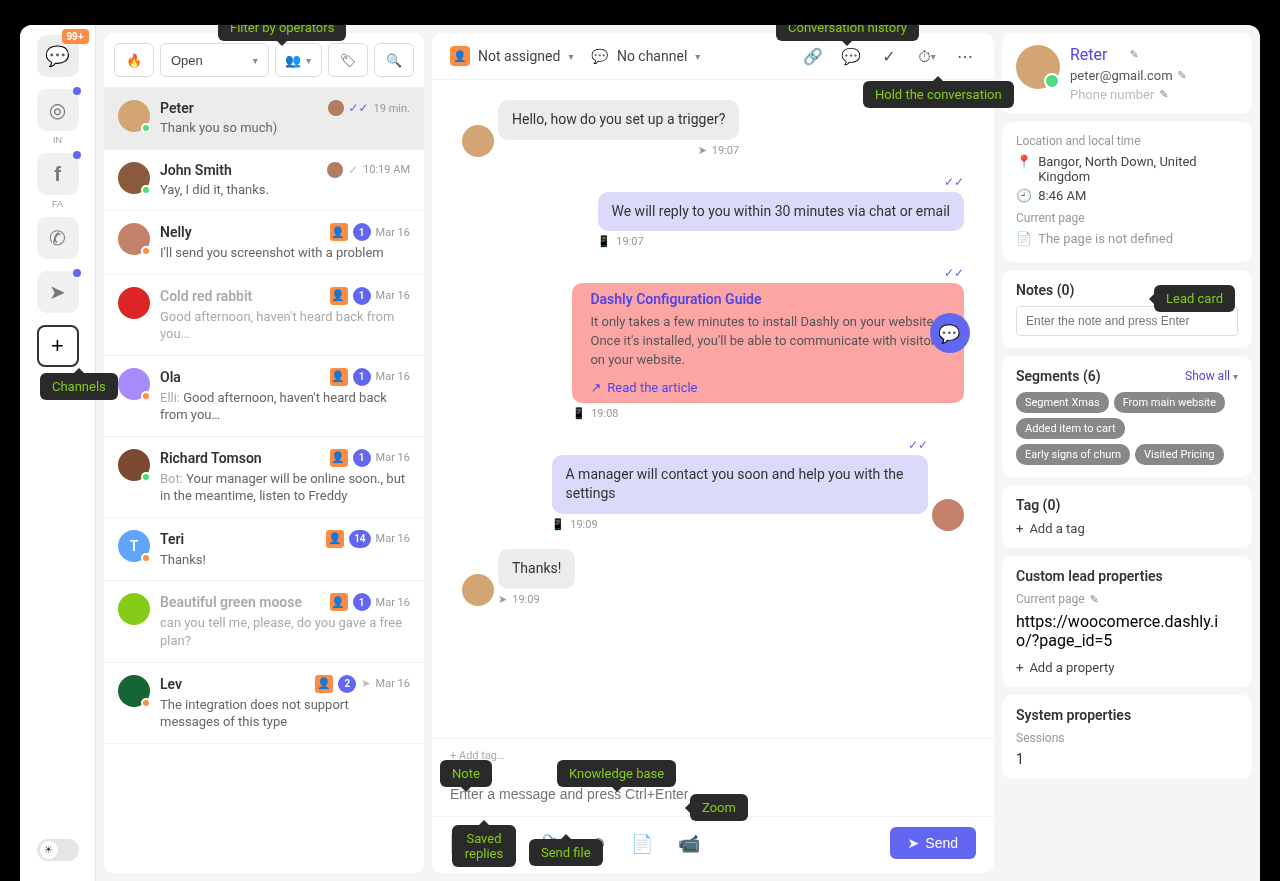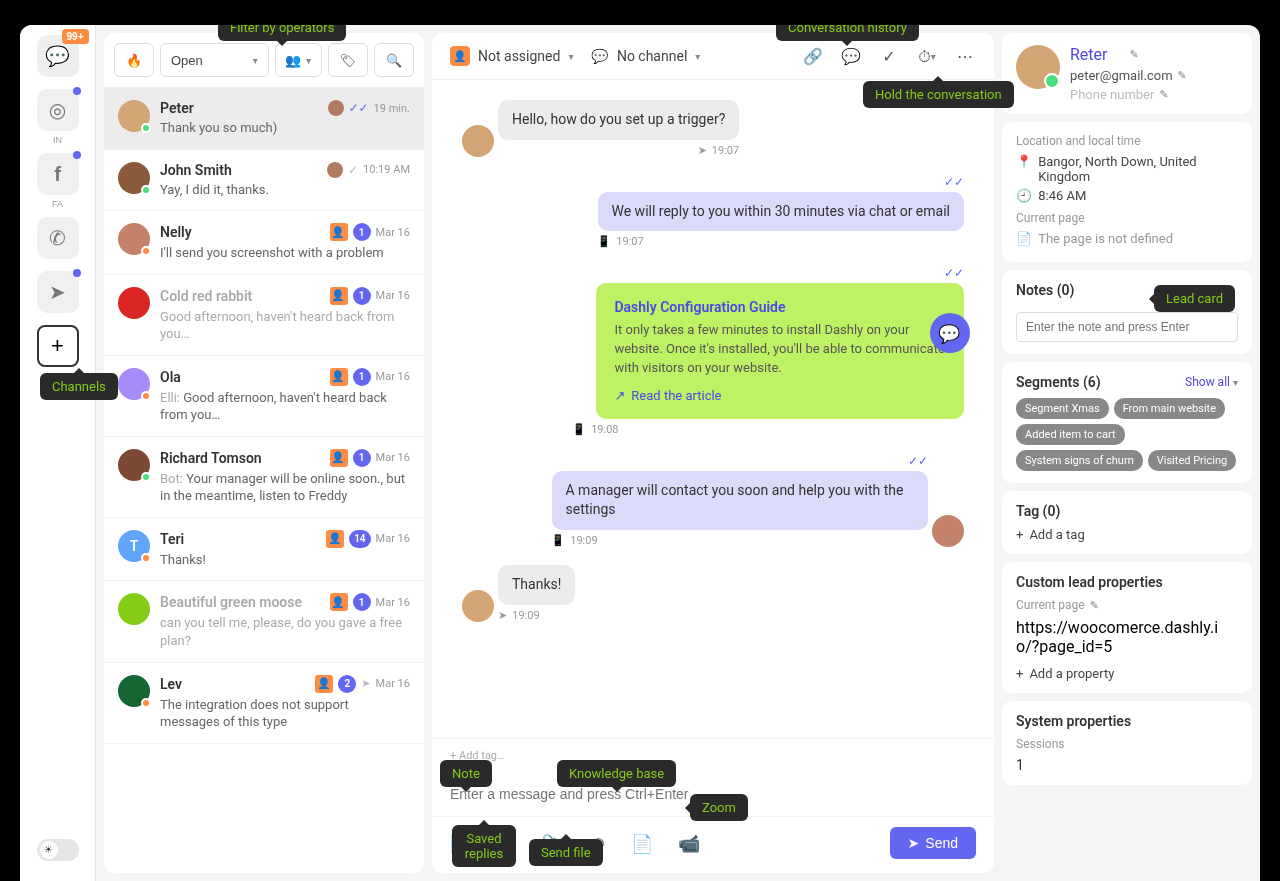--- a/index.html
+++ b/index.html
@@ -48,21 +48,21 @@
 .msg-row { display: flex; gap: 4px; align-items: flex-end; }
 .msg-row.out { justify-content: flex-end; }
 .msg-col { display: flex; flex-direction: column; max-width: 75%; }
 .msg-row.out .msg-col { align-items: flex-end; }
 .bubble { padding: 10px 14px; border-radius: 10px; font-size: 14px; line-height: 1.4; }
 .bubble.gray { background: #ececec; }
 .bubble.purple { background: #dcdafb; }
 .msg-time { font-size: 11px; color: #999; margin-top: 4px; display: flex; align-items: center; gap: 5px; }
 .msg-checks { color: #6366f1; font-size: 12px; margin-bottom: 3px; }
 .fab { position: absolute; right: 24px; top: 280px; width: 40px; height: 40px; border-radius: 50%; background: #6366f1; color: #fff; display: flex; align-items: center; justify-content: center; font-size: 18px; cursor: pointer; }
-.kb-card { background: #bef264; border-radius: 10px; padding: 16px 18px; margin-left: 24px; }
+.kb-card { background: #fca5a5; border-radius: 10px; padding: 8px 18px; }
 .kb-title { color: #4f46e5; font-weight: 600; margin-bottom: 6px; }
 .kb-desc { font-size: 13px; color: #555; line-height: 1.45; }
 .kb-link { color: #4f46e5; font-size: 13px; margin-top: 10px; display: flex; gap: 6px; cursor: pointer; }
 
 .add-tag-row { padding: 10px 18px; color: #aaa; font-size: 11px; cursor: pointer; border-top: 1px solid #eee; }
 .compose { padding: 14px 18px; }
 .compose-input { width: 100%; border: none; font-size: 14px; color: #000000; outline: none; }
 .compose-bar { display: flex; align-items: center; padding: 10px 18px 14px; gap: 24px; border-top: 1px solid #f2f2f2; }
 .compose-icon { font-size: 18px; color: #555; cursor: pointer; }
 .send-btn { margin-left: auto; background: #6366f1; color: #fff; border: none; border-radius: 6px; padding: 8px 18px; font-size: 14px; font-weight: 500; display: flex; gap: 6px; align-items: center; cursor: pointer; }
@@ -73,21 +73,21 @@
 .lead-avatar { width: 44px; height: 44px; border-radius: 50%; background: #d4a574; position: relative; flex-shrink: 0; }
 .lead-avatar::after { content: ''; position: absolute; bottom: 0; right: 0; width: 12px; height: 12px; background: #4ade80; border: 2px solid #fff; border-radius: 50%; }
 .lead-name { color: #4f46e5; font-weight: 400; font-size: 16px; display: flex; gap: 22px; align-items: center; }
 .lead-info { font-size: 13px; color: #555; display: flex; gap: 5px; align-items: center; margin-top: 4px; }
 .lead-info.muted { color: #bbb; }
 .pencil { font-size: 11px; color: #888; cursor: pointer; }
 .section-label { font-size: 12px; color: #999; margin-bottom: 6px; }
 .section-title { font-size: 14px; font-weight: 600; margin-bottom: 8px; display: flex; justify-content: space-between; align-items: center; }
 .show-all { color: #4f46e5; font-size: 12px; font-weight: 400; cursor: pointer; }
 .loc-line { font-size: 13px; color: #444; display: flex; gap: 6px; align-items: flex-start; margin-bottom: 4px; }
-.note-input { width: 100%; border: 1px solid #ddd; border-radius: 4px; padding: 7px 9px; font-size: 12px; margin-top: 6px; }
+.note-input { width: 100%; border: 1px solid #ddd; border-radius: 4px; padding: 7px 9px; font-size: 12px; }
 .chips { display: flex; flex-wrap: wrap; gap: 5px; }
 .chip { background: #888; color: #fff; font-size: 11px; padding: 4px 9px; border-radius: 10px; }
 .add-link { font-size: 13px; color: #444; display: flex; gap: 6px; align-items: center; cursor: pointer; margin-top: 6px; }
 .prop-link { color: #000000; font-size: 16px; word-break: break-all; }
 
 .tooltip { position: absolute; background: #2a2a2a; color: #84cc16; font-size: 13px; padding: 6px 12px; border-radius: 6px; z-index: 100; white-space: nowrap; pointer-events: none; }
 .tooltip.arrow-down::after { content: ''; position: absolute; bottom: -5px; left: 50%; transform: translateX(-50%); border: 5px solid transparent; border-top-color: #2a2a2a; border-bottom: none; }
 .tooltip.arrow-up::after { content: ''; position: absolute; top: -5px; left: 50%; transform: translateX(-50%); border: 5px solid transparent; border-bottom-color: #2a2a2a; border-top: none; }
 .tooltip.arrow-left::after { content: ''; position: absolute; left: -5px; top: 50%; transform: translateY(-50%); border: 5px solid transparent; border-right-color: #2a2a2a; border-left: none; }
 .chev { font-size: 10px; color: #888; }
@@ -454,21 +454,21 @@
 
     <div class="lead-card">
       <div class="section-title">
         <span>Segments (6)</span>
         <span class="show-all"><span>Show all</span> <span class="chev">▾</span></span>
       </div>
       <div class="chips" id="segment-chips">
           <span class="chip">Segment Xmas</span>
           <span class="chip">From main website</span>
           <span class="chip">Added item to cart</span>
-          <span class="chip">System signs of churn</span>
+          <span class="chip">Early signs of churn</span>
           <span class="chip">Visited Pricing</span>
         </div>
     </div>
 
     <div class="lead-card">
       <div class="section-title">Tag (0)</div>
       <div class="add-link">
           <span>+</span>
           <span>Add a tag</span>
         </div>

